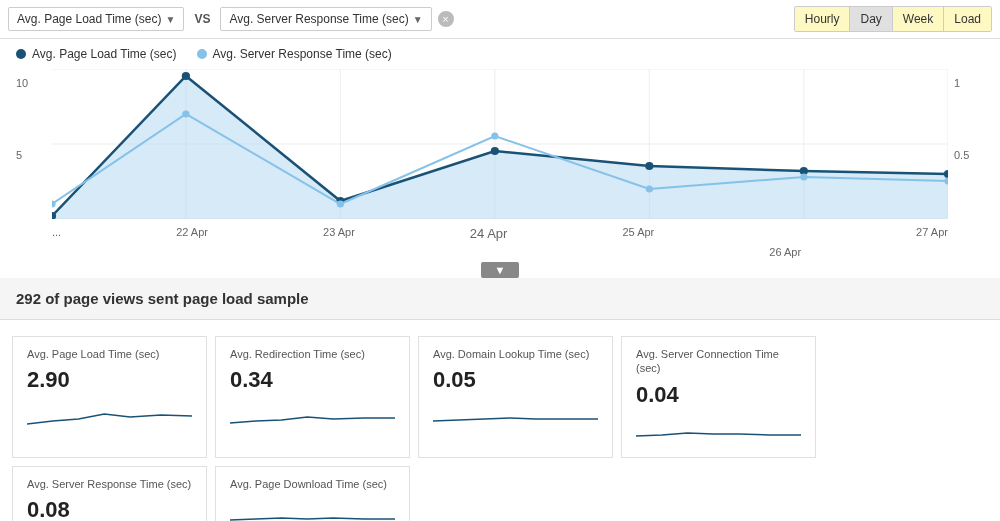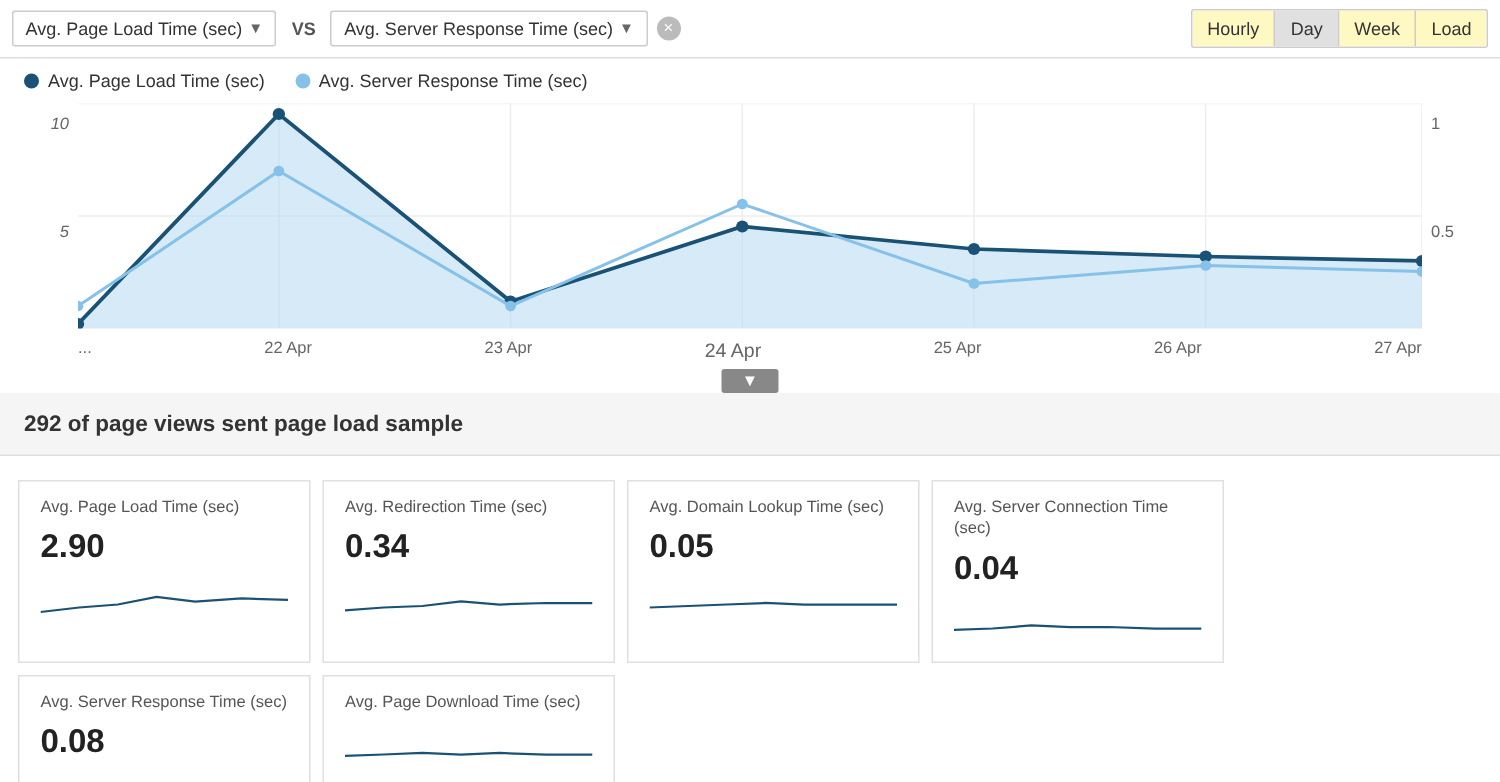--- a/index.html
+++ b/index.html
@@ -148,21 +148,21 @@
   </div>
   <div class="legend-item">
     <div class="legend-dot" style="background:#85c1e9;"></div>
     <span>Avg. Server Response Time (sec)</span>
   </div>
 </div>
 
 <div style="position:relative; padding: 0 16px;">
   <div style="display:flex; position:relative;">
 
-    <div style="width:36px; display:flex; flex-direction:column; justify-content:space-between; font-size:11px; color:#666; padding: 8px 0 4px 0; height:155px; text-align:right; padding-right:6px;font-style:italic;">
+    <div style="width:36px; display:flex; flex-direction:column; justify-content:space-between; font-size:11px; color:#666; padding: 8px 0 4px 0; height:155px; padding-right:6px;">
       <span>10</span>
       <span>5</span>
       <span></span>
     </div>
 
     <div style="flex:1; position:relative;">
       <svg viewBox="0 0 870 150" preserveAspectRatio="none" style="width:100%;height:150px;display:block;">
 
         <line x1="0" y1="0" x2="870" y2="0" stroke="#eee" stroke-width="1"></line>
         <line x1="0" y1="75" x2="870" y2="75" stroke="#eee" stroke-width="1"></line>
@@ -204,21 +204,21 @@
       <span></span>
     </div>
   </div>
 
   <div style="display:flex; padding: 2px 36px 0 36px; justify-content:space-between;">
     <span style="font-size:11px;color:#666;">...</span>
     <span style="font-size:11px;color:#666;">22 Apr</span>
     <span style="font-size:11px;color:#666;">23 Apr</span>
     <span style="font-size:13px;color:#666;">24 Apr</span>
     <span style="font-size:11px;color:#666;">25 Apr</span>
-    <span style="font-size:11px;color:#666;">26 Apr</span>
+    <span style="font-size:11px;color:#666;margin-top:20px;">26 Apr</span>
     <span style="font-size:11px;color:#666;">27 Apr</span>
   </div>
 
   <div style="text-align:center; margin-top:4px;">
     <button style="background:#888;color:#fff;border:none;padding:2px 14px;border-radius:2px;font-size:11px;cursor:pointer;">▼</button>
   </div>
 </div>
 
 <div class="stats-summary">
   <span>292 of page views sent page load sample</span>

